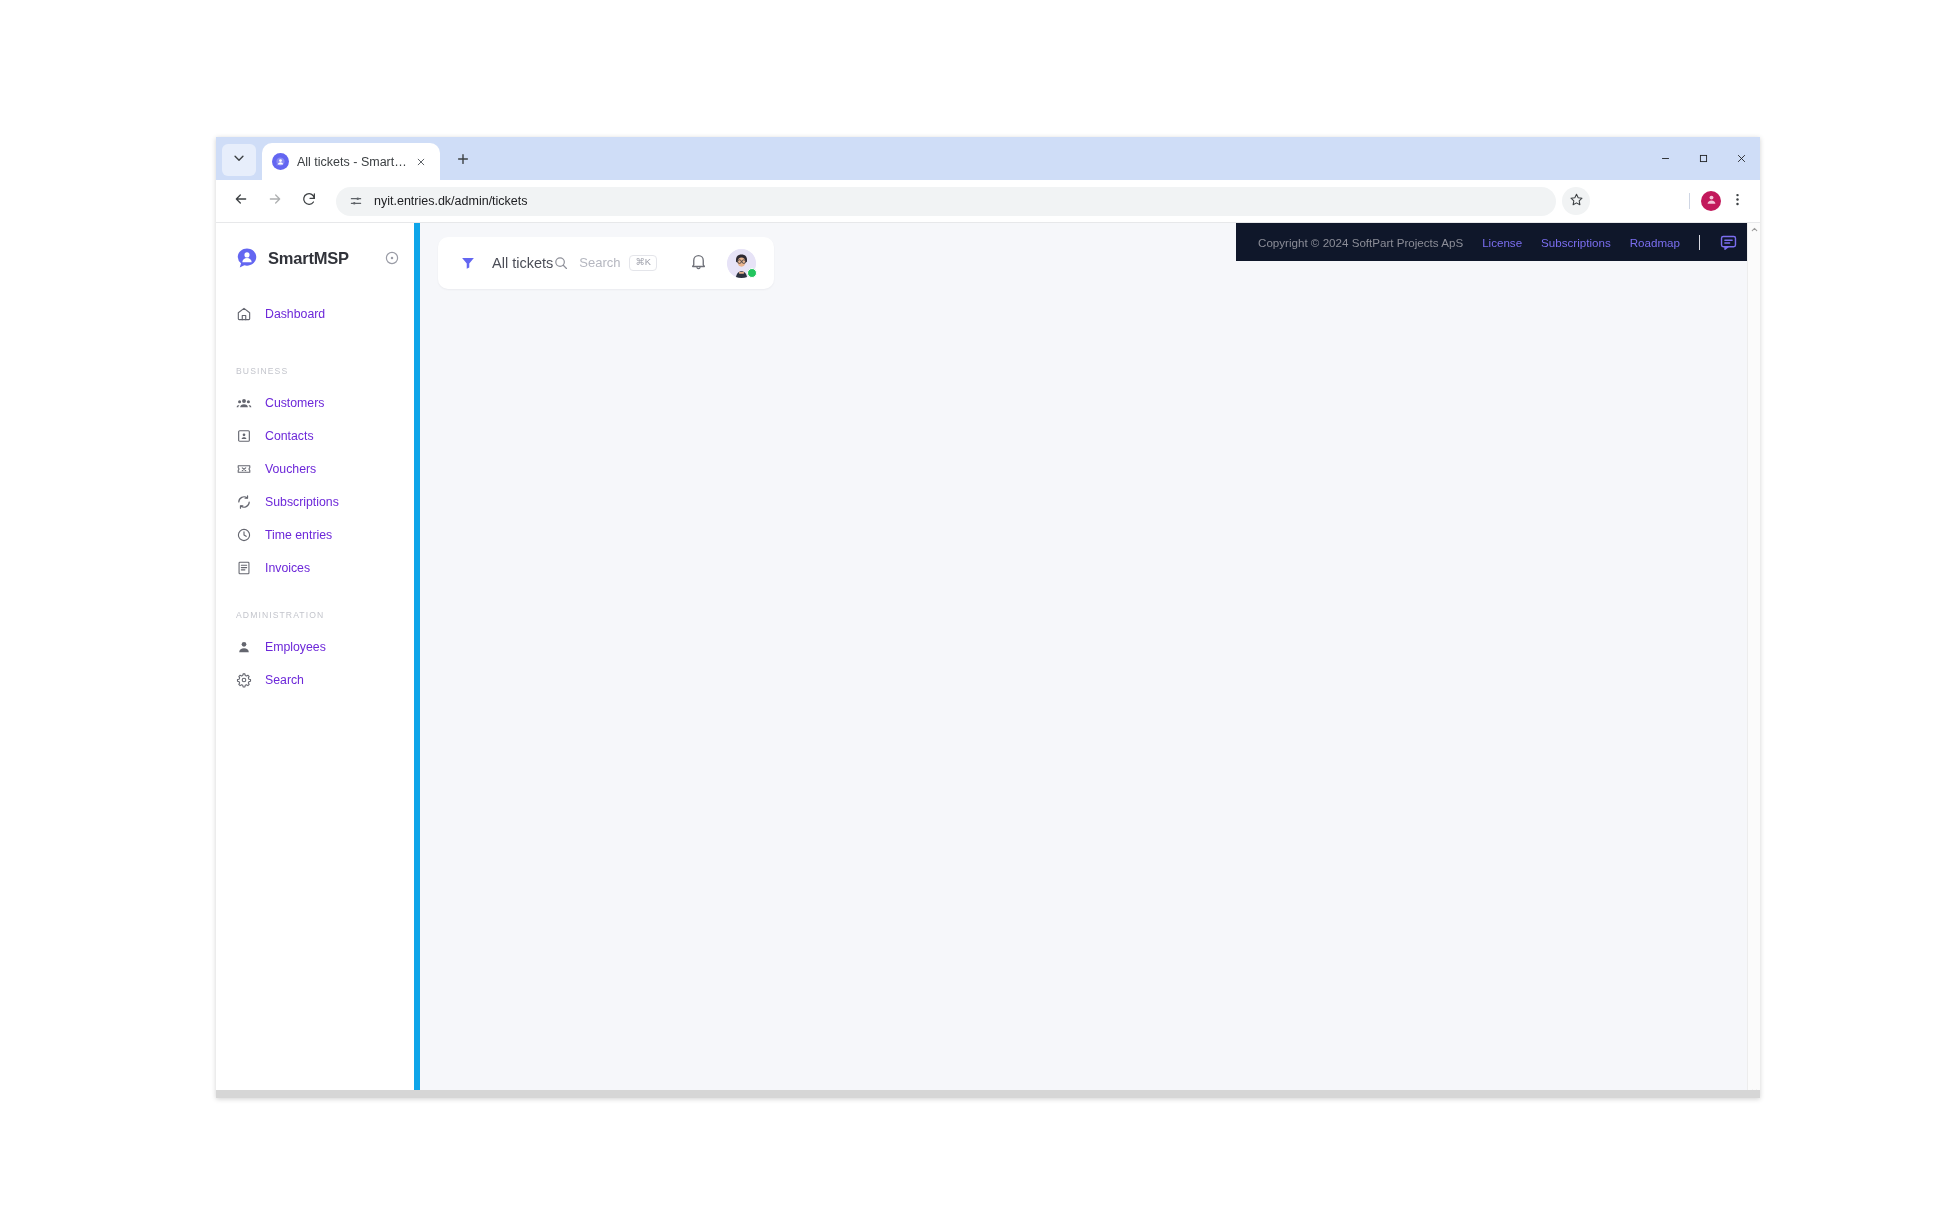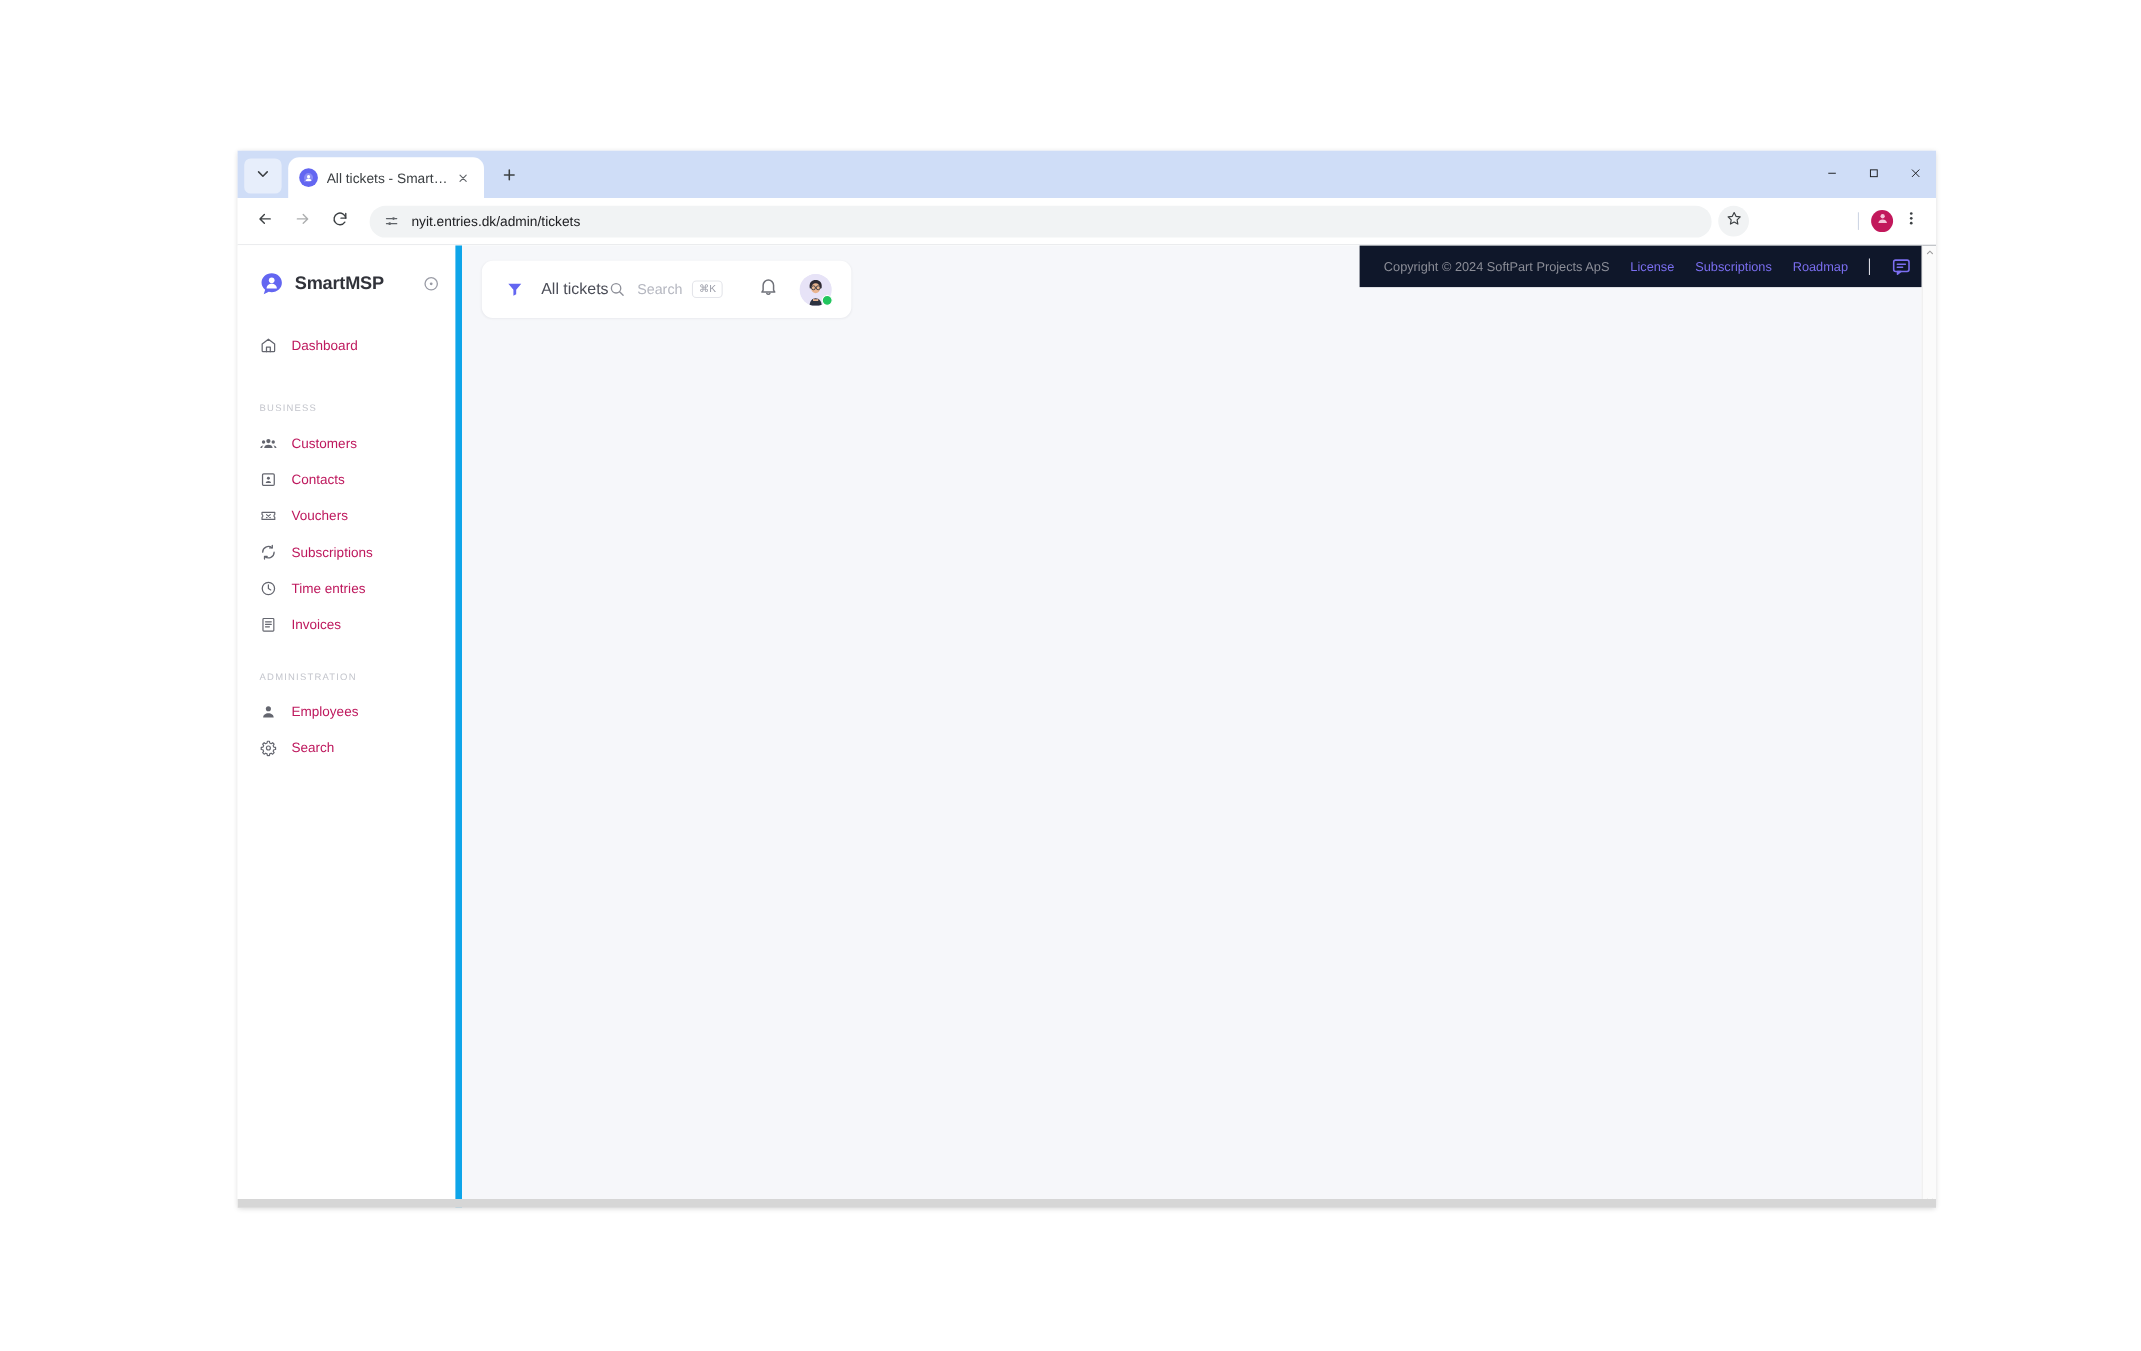--- a/index.html
+++ b/index.html
@@ -264,21 +264,21 @@
   }
   .nav-item-icon {
     width: 16px; height: 16px;
     flex: 0 0 auto;
     margin-right: 13px;
     display:flex;align-items:center;justify-content:center;
     color: #64666f;
   }
   .nav-item-label {
     font-size: 12.3px;
-    color: #be185d;
+    color: #6d28d9;
   }
 
   
   .main {
     flex: 1 1 auto;
     position: relative;
     background: #f6f7fa;
     display: flex;
     flex-direction: row;
     overflow: hidden;

